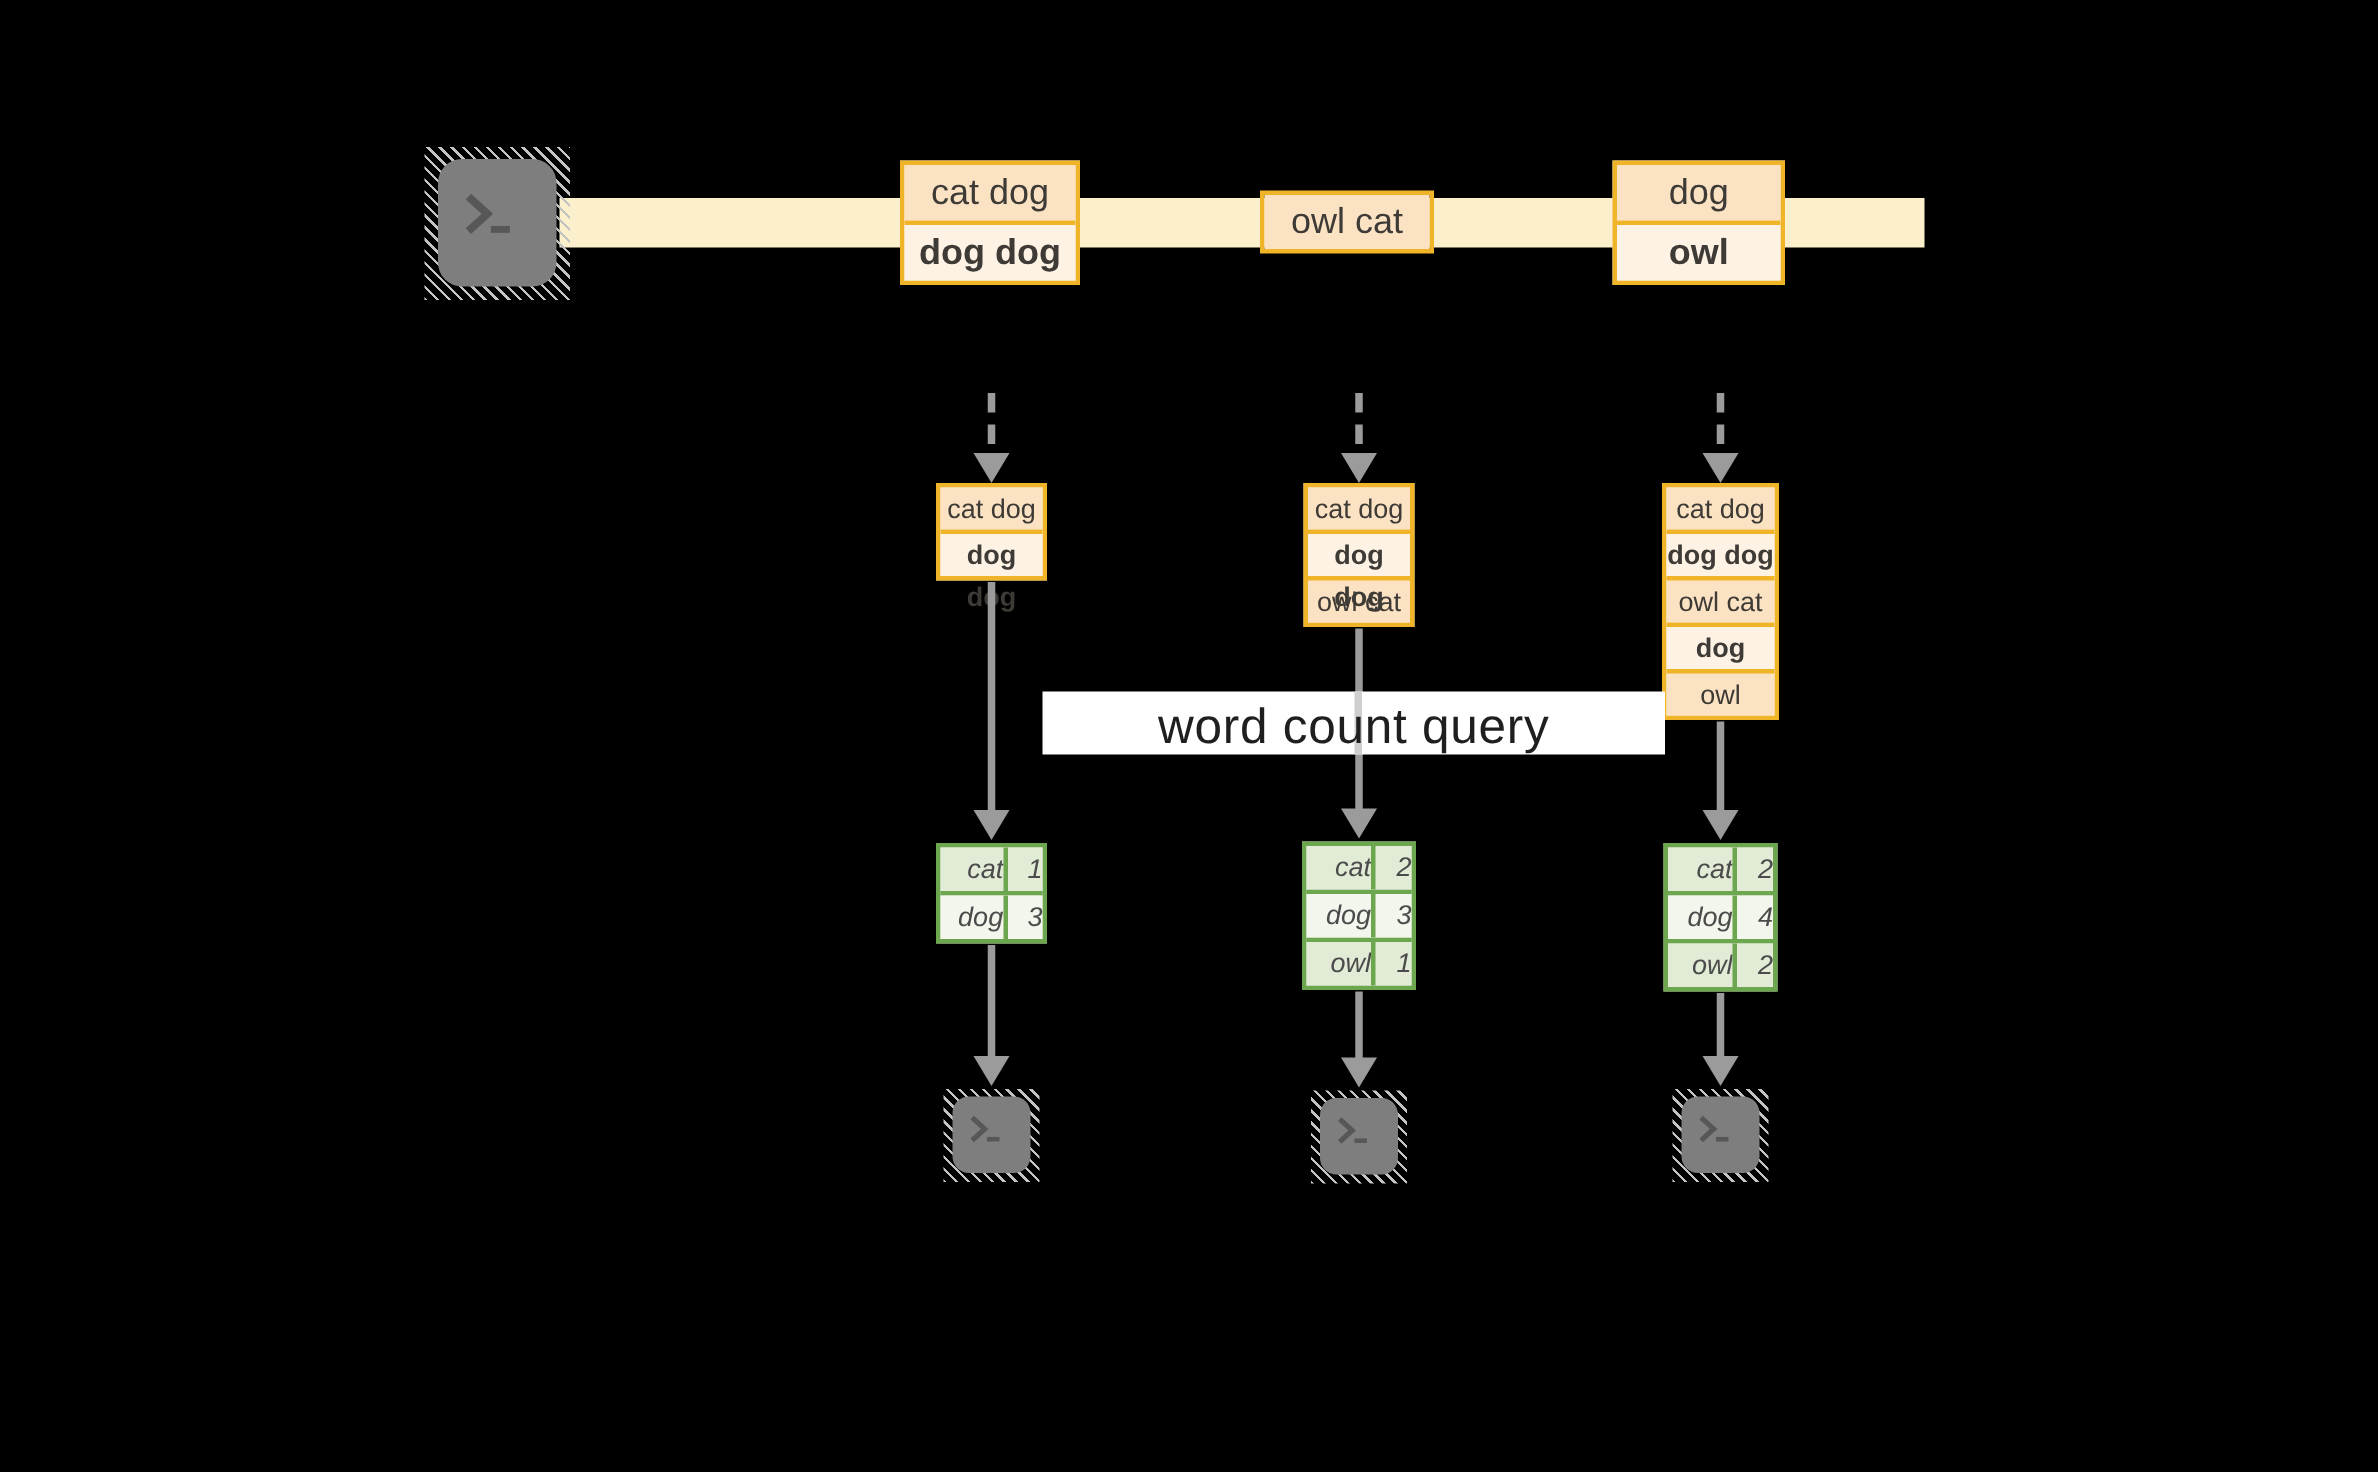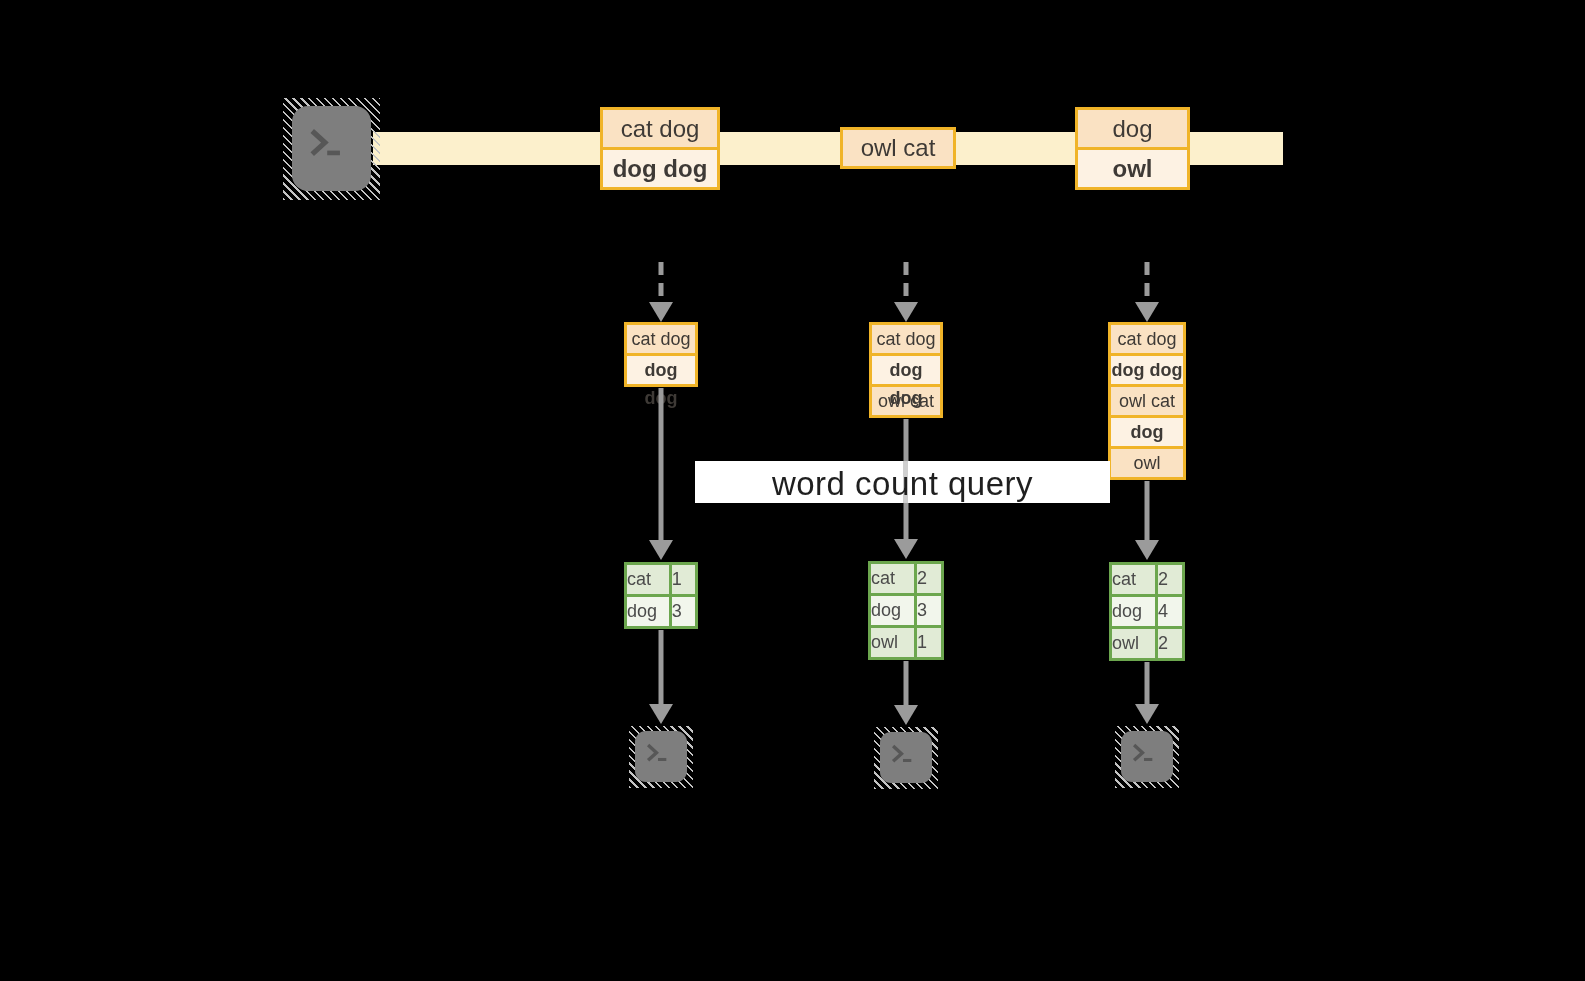--- a/index.html
+++ b/index.html
@@ -26,21 +26,21 @@
   .srow + .srow{border-top:3px solid var(--orange_border);}
   .strow{height:28px;line-height:28px;text-align:center;font-size:18px;color:var(--box_text);}
   .strow + .strow{border-top:3px solid var(--orange_border);}
   .peach{background:var(--peach_fill);}
   .cream{background:var(--cream_fill);font-weight:bold;}
 
   
   .gtable{border:3px solid var(--green_border);box-sizing:border-box;z-index:10;background:var(--green_fill);}
   .grow{display:flex;height:29px;}
   .grow + .grow{border-top:3px solid var(--green_border);}
-  .gcell{line-height:29px;text-align:left;font-size:18px;color:var(--green_text);}
+  .gcell{line-height:29px;text-align:right;font-size:18px;color:var(--green_text);font-style:italic;}
   .gcell.word{flex:1.8;}
   .gcell.cnt{flex:1;border-left:3px solid var(--green_border);}
   .g-dark .gcell{background:var(--green_fill);}
   .g-light .gcell{background:var(--green_fill_light);}
 
   
   .term{z-index:10;background:
     repeating-linear-gradient(45deg,var(--hatch) 0 1.6px,transparent 1.6px 5.6px);}
   .term-body{position:absolute;left:9%;top:8%;right:9%;bottom:9%;
     background:var(--terminal_fill);border-radius:16px;}

